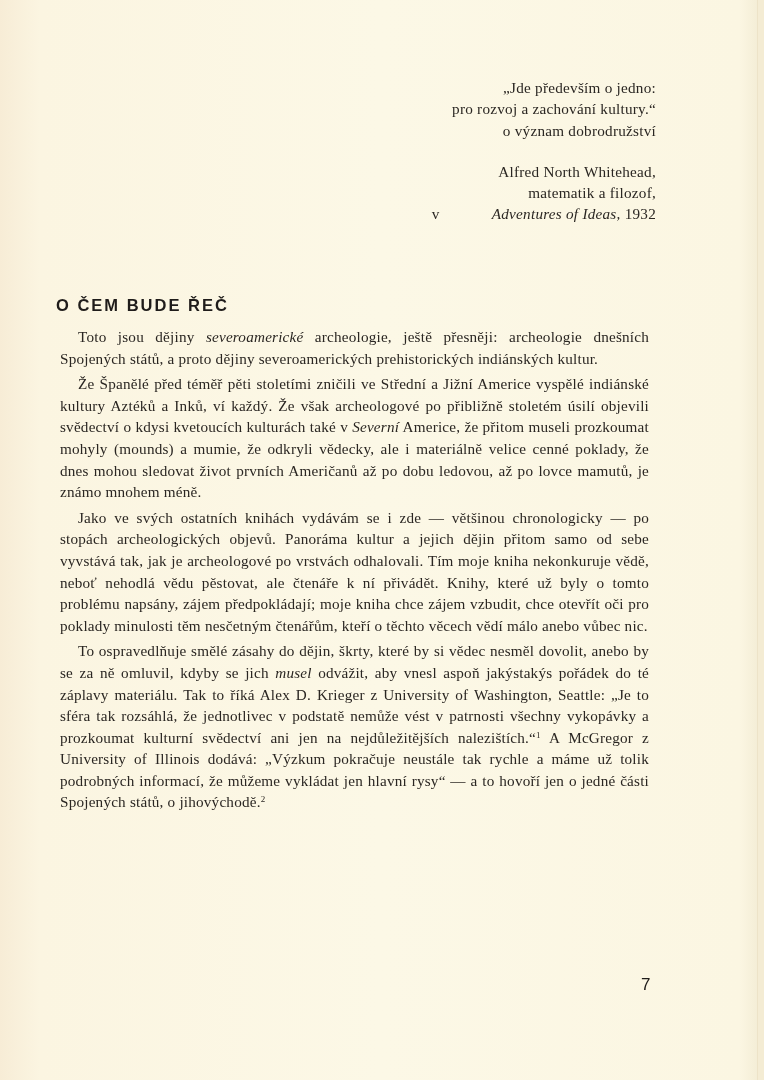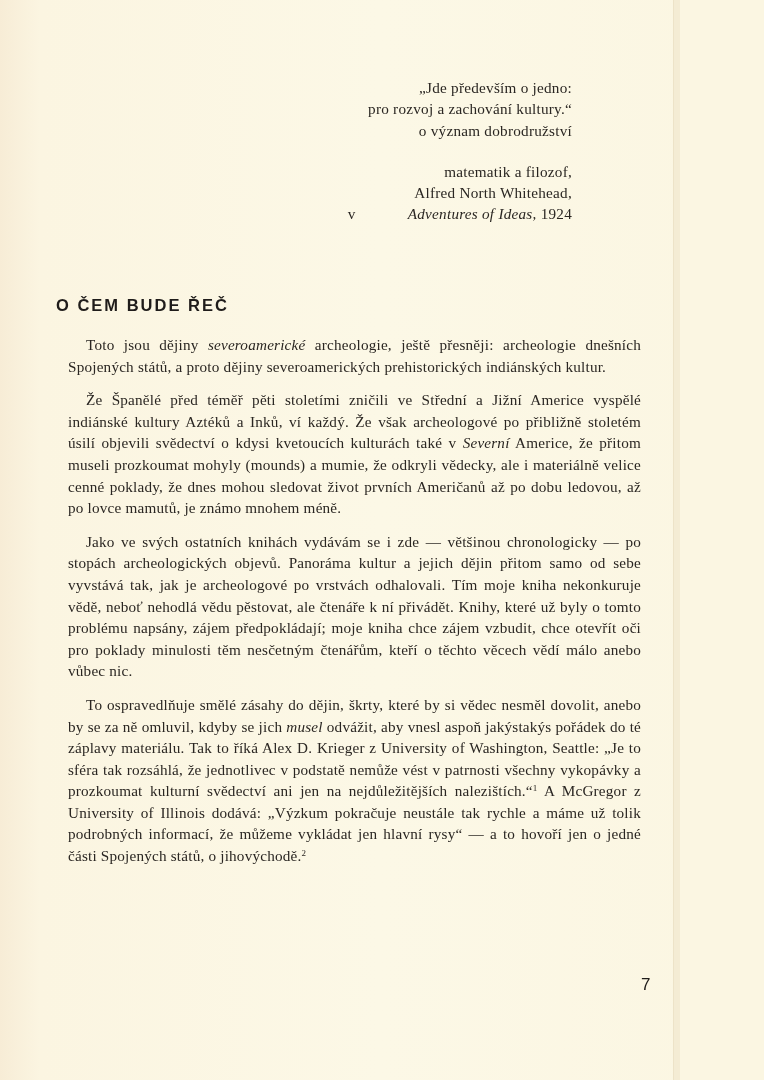--- a/index.html
+++ b/index.html
@@ -11,21 +11,21 @@
       height: 1080px;
       background: #fbf6e2;
       position: relative;
       overflow: hidden;
       font-family: "Liberation Serif", "DejaVu Serif", serif;
       color: #2a2622;
     }
     .page {
       position: absolute;
       left: 0; top: 0;
-      width: 680px; height: 1080px;
+      width: 764px; height: 1080px;
       background: linear-gradient(90deg, #f7ecd6 0px, #fbf5e1 40px, #fcf8e6 380px, #fbf6e2 740px, #f1ead2 764px);
     }
     .edge-right {
       position: absolute;
       right: 0; top: 0;
       width: 6px; height: 1080px;
       background: #f4ecd4;
       border-left: 1px solid #ede3c8;
     }
     .epigraph {
@@ -55,21 +55,21 @@
       position: absolute;
       left: 56px;
       top: 322px;
       width: 597px;
       font-size: 15.2px;
       line-height: 21.6px;
       text-align: justify;
       letter-spacing: 0.2px;
     }
     .body-text p {
-      margin: 12px;
+      margin: 4px;
       text-indent: 18px;
     }
     .body-text em { font-style: italic; }
     .body-text sup {
       font-size: 9px;
       vertical-align: 5px;
       line-height: 0;
     }
     .page-number {
       position: absolute;
@@ -86,23 +86,23 @@
 <div class="page">
   <div class="edge-right"></div>
 
   <div class="epigraph">
     <div>
       <div>„Jde především o jedno:</div>
       <div>pro rozvoj a zachování kultury.“</div>
       <div>o význam dobrodružství</div>
     </div>
     <div class="attribution">
+      <div>Alfred North Whitehead,</div>
       <div>matematik a filozof,</div>
-      <div>Alfred North Whitehead,</div>
-      <div><span>v </span><em>Adventures of Ideas,</em><span> 1924</span></div>
+      <div><span>v </span><em>Adventures of Ideas,</em><span> 1932</span></div>
     </div>
   </div>
 
   <div class="heading">O ČEM BUDE ŘEČ</div>
 
   <div class="body-text">
     <p><span>Toto jsou dějiny </span><em>severoamerické</em><span> archeologie, ještě přesněji: archeologie dnešních Spojených států, a proto dějiny severoamerických prehistorických indiánských kultur.</span></p>
     <p><span>Že Španělé před téměř pěti stoletími zničili ve Střední a Jižní Americe vyspělé indiánské kultury Aztéků a Inků, ví každý. Že však archeologové po přibližně stoletém úsilí objevili svědectví o kdysi kvetoucích kulturách také v </span><em>Severní</em><span> Americe, že přitom museli prozkoumat mohyly (mounds) a mumie, že odkryli vědecky, ale i materiálně velice cenné poklady, že dnes mohou sledovat život prvních Američanů až po dobu ledovou, až po lovce mamutů, je známo mnohem méně.</span></p>
     <p>Jako ve svých ostatních knihách vydávám se i zde — většinou chronologicky — po stopách archeologických objevů. Panoráma kultur a jejich dějin přitom samo od sebe vyvstává tak, jak je archeologové po vrstvách odhalovali. Tím moje kniha nekonkuruje vědě, neboť nehodlá vědu pěstovat, ale čtenáře k ní přivádět. Knihy, které už byly o tomto problému napsány, zájem předpokládají; moje kniha chce zájem vzbudit, chce otevřít oči pro poklady minulosti těm nesčetným čtenářům, kteří o těchto věcech vědí málo anebo vůbec nic.</p>
     <p><span>To ospravedlňuje smělé zásahy do dějin, škrty, které by si vědec nesměl dovolit, anebo by se za ně omluvil, kdyby se jich </span><em>musel</em><span> odvážit, aby vnesl aspoň jakýstakýs pořádek do té záplavy materiálu. Tak to říká Alex D. Krieger z University of Washington, Seattle: „Je to sféra tak rozsáhlá, že jednotlivec v podstatě nemůže vést v patrnosti všechny vykopávky a prozkoumat kulturní svědectví ani jen na nejdůležitějších nalezištích.“</span><sup>1</sup><span> A McGregor z University of Illinois dodává: „Výzkum pokračuje neustále tak rychle a máme už tolik podrobných informací, že můžeme vykládat jen hlavní rysy“ — a to hovoří jen o jedné části Spojených států, o jihovýchodě.</span><sup>2</sup></p>

